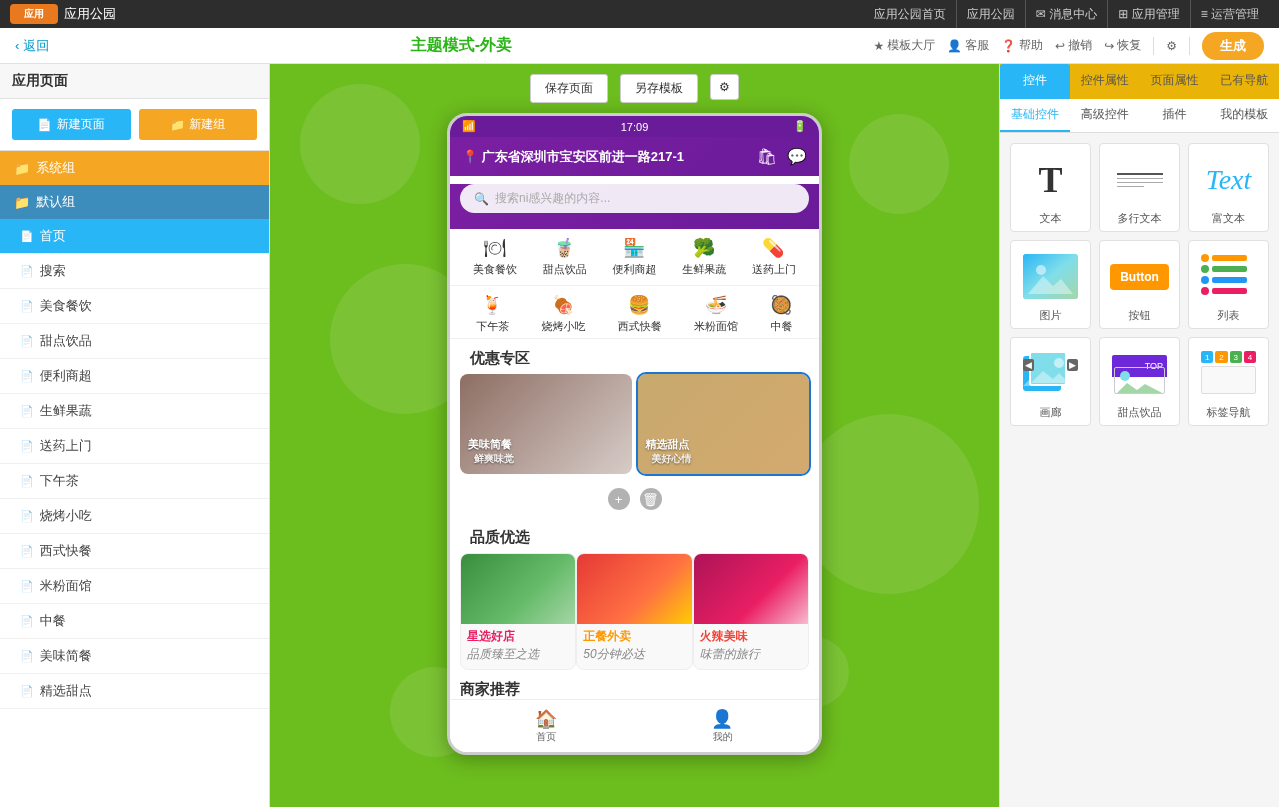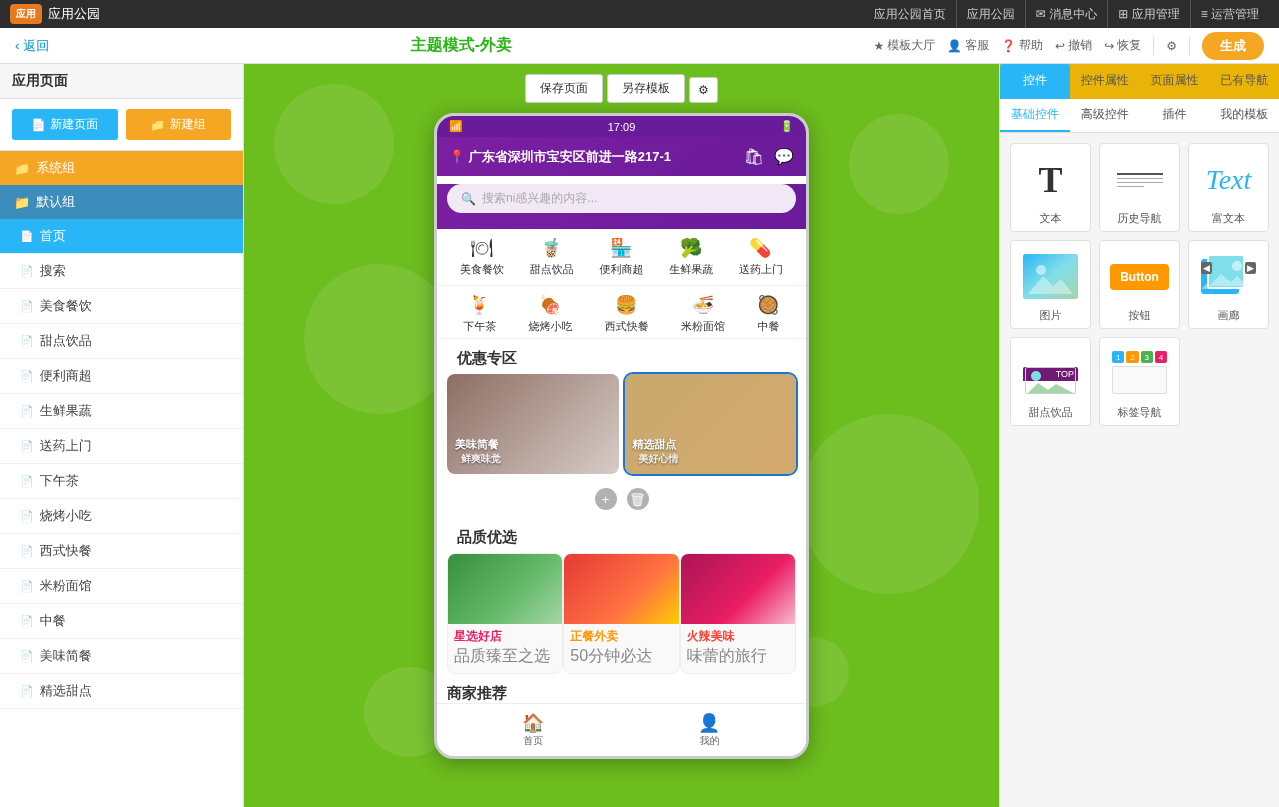--- a/index.html
+++ b/index.html
@@ -11,21 +11,21 @@
       height: 28px;
       display: flex;
       align-items: center;
       justify-content: space-between;
       padding: 0 10px;
       color: #ccc;
       font-size: 12px;
     }
     .top-nav-logo { display: flex; align-items: center; gap: 6px; }
     .top-nav-logo .logo-icon {
-      width: 32px; height: 20px;
+      width: 48px; height: 20px;
       background: #e8791e;
       border-radius: 4px;
       display: flex; align-items: center; justify-content: center;
       font-size: 10px; color: white; font-weight: bold;
     }
     .top-nav-logo .logo-text { color: #fff; font-size: 13px; }
     .top-nav-links { display: flex; gap: 0; }
     .top-nav-links a {
       color: #ccc; text-decoration: none; padding: 0 10px;
       border-right: 1px solid #555; font-size: 12px; line-height: 28px;
@@ -55,21 +55,21 @@
     .toolbar-gear { font-size: 16px; color: #666; cursor: pointer; }
 
     
     .main-layout {
       display: flex;
       height: calc(807px - 28px - 36px);
     }
 
     
     .sidebar {
-      width: 244px;
+      width: 270px;
       background: #fff;
       border-right: 1px solid #ddd;
       display: flex;
       flex-direction: column;
       overflow: hidden;
     }
     .sidebar-header {
       background: #f7f7f7;
       padding: 8px 12px;
       font-size: 14px;
@@ -112,21 +112,21 @@
     .canvas-area {
       flex: 1;
       background: #6cbd1e;
       position: relative;
       overflow: hidden;
       display: flex;
       flex-direction: column;
       align-items: center;
     }
     .canvas-toolbar {
-      display: flex; align-items: flex-end; gap: 4px;
+      display: flex; align-items: flex-start; gap: 12px;
       padding: 10px; z-index: 10;
     }
     .canvas-btn {
       background: white; border: 1px solid #ccc; border-radius: 3px;
       padding: 5px 14px; font-size: 12px; cursor: pointer; color: #333;
     }
     .canvas-icon-btn {
       background: white; border: 1px solid #ccc; border-radius: 3px;
       padding: 5px 8px; font-size: 12px; cursor: pointer; color: #333;
     }
@@ -236,21 +236,21 @@
     }
     .quality-card-img {
       height: 70px; width: 100%;
       background: #ddd;
       display: flex; align-items: center; justify-content: center;
       font-size: 20px;
     }
     .quality-card-title { color: #e91e63; font-size: 12px; font-weight: bold; padding: 4px 6px 1px; }
     .quality-card-title.orange { color: #ff9800; }
     .quality-card-title.red { color: #f44336; }
-    .quality-card-sub { color: #888; font-size: 16px; padding: 0 6px; }
+    .quality-card-sub { color: #888; font-size: 12px; padding: 0 6px; font-style: italic; }
     .phone-footer {
       display: flex; justify-content: space-around;
       padding: 8px; border-top: 1px solid #eee;
       background: white; position: sticky; bottom: 0;
     }
     .phone-footer-item { text-align: center; font-size: 10px; color: #666; }
     .phone-footer-icon { font-size: 18px; }
 
     
     .bubble {
@@ -655,21 +655,21 @@
 
       <div class="widget-item">
         <div class="widget-icon-area">
           <div class="widget-multitext" style="width:50px;font-size:11px;color:#555;line-height:1.4;">
             <div style="border-top:2px solid #555;margin-bottom:3px;"></div>
             <div style="border-top:1px solid #aaa;margin-bottom:3px;"></div>
             <div style="border-top:1px solid #aaa;margin-bottom:3px;"></div>
             <div style="width:60%;border-top:1px solid #aaa;"></div>
           </div>
         </div>
-        <div class="widget-label">历史导航</div>
+        <div class="widget-label">多行文本</div>
       </div>
 
       <div class="widget-item">
         <div class="widget-icon-area">
           <span class="widget-richtext" style="font-size:28px;color:#29b6f6;">Text</span>
         </div>
         <div class="widget-label">富文本</div>
       </div>
 
       <div class="widget-item">
@@ -692,20 +692,43 @@
         <div class="widget-label">图片</div>
       </div>
 
       <div class="widget-item">
         <div class="widget-icon-area">
           <span class="widget-btn-icon">Button</span>
         </div>
         <div class="widget-label">按钮</div>
       </div>
 
+      <div class="widget-item">
+        <div class="widget-icon-area">
+          <div class="widget-list-icon">
+            <div class="widget-list-row">
+              <div class="widget-list-dot" style="background:#ff9800;"></div>
+              <div class="widget-list-line" style="width:35px;background:#ff9800;"></div>
+            </div>
+            <div class="widget-list-row">
+              <div class="widget-list-dot" style="background:#4caf50;"></div>
+              <div class="widget-list-line" style="width:35px;background:#4caf50;"></div>
+            </div>
+            <div class="widget-list-row">
+              <div class="widget-list-dot" style="background:#2196f3;"></div>
+              <div class="widget-list-line" style="width:35px;background:#2196f3;"></div>
+            </div>
+            <div class="widget-list-row">
+              <div class="widget-list-dot" style="background:#e91e63;"></div>
+              <div class="widget-list-line" style="width:35px;background:#e91e63;"></div>
+            </div>
+          </div>
+        </div>
+        <div class="widget-label">列表</div>
+      </div>
 
 
       <div class="widget-item">
         <div class="widget-icon-area">
           <div style="width:55px;height:45px;position:relative;">
             <div style="position:absolute;left:0;top:5px;width:38px;height:35px;background:#29b6f6;border-radius:3px;overflow:hidden;">
               <svg width="38" height="35">
                   <polygon points="0,30 12,18 22,26 28,20 38,30" fill="#fff6"></polygon>
                   <circle cx="10" cy="10" r="5" fill="#fff8"></circle>
                 </svg>
@@ -719,21 +742,21 @@
             <span style="position:absolute;right:0;top:8px;background:#666;color:white;border-radius:2px;font-size:9px;padding:1px 2px;">▶</span>
             <span style="position:absolute;left:0;top:8px;background:#666;color:white;border-radius:2px;font-size:9px;padding:1px 2px;">◀</span>
           </div>
         </div>
         <div class="widget-label">画廊</div>
       </div>
 
       <div class="widget-item">
         <div class="widget-icon-area">
           <div style="width:55px;height:45px;position:relative;overflow:hidden;">
-            <div style="position:absolute;top:16px;left:0;right:0;height:14px;background:#701a75;display:flex;align-items:center;justify-content:flex-end;padding-right:4px;border-radius:2px 2px 0 0;">
+            <div style="position:absolute;top:4px;left:0;right:0;height:22px;background:#6d28d9;display:flex;align-items:center;justify-content:flex-end;padding-right:4px;border-radius:2px 2px 0 0;">
               <span style="color:white;font-size:9px;">TOP</span>
             </div>
             <div style="position:absolute;top:16px;left:2px;right:2px;bottom:2px;border:1px solid #ccc;border-radius:2px;overflow:hidden;">
               <svg width="51" height="27">
                   <polygon points="0,27 12,15 22,22 30,16 51,27" fill="#a5d6a7"></polygon>
                   <circle cx="10" cy="8" r="5" fill="#80deea"></circle>
                 </svg>
             </div>
           </div>
         </div>

